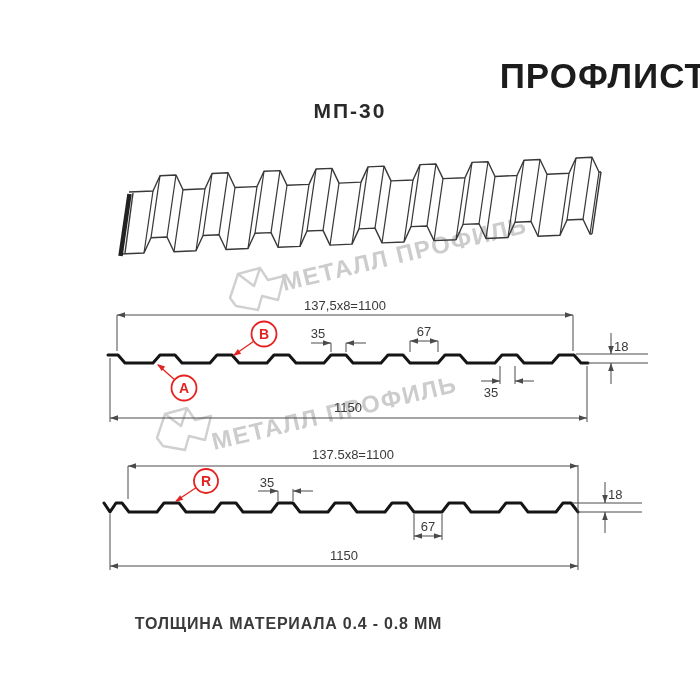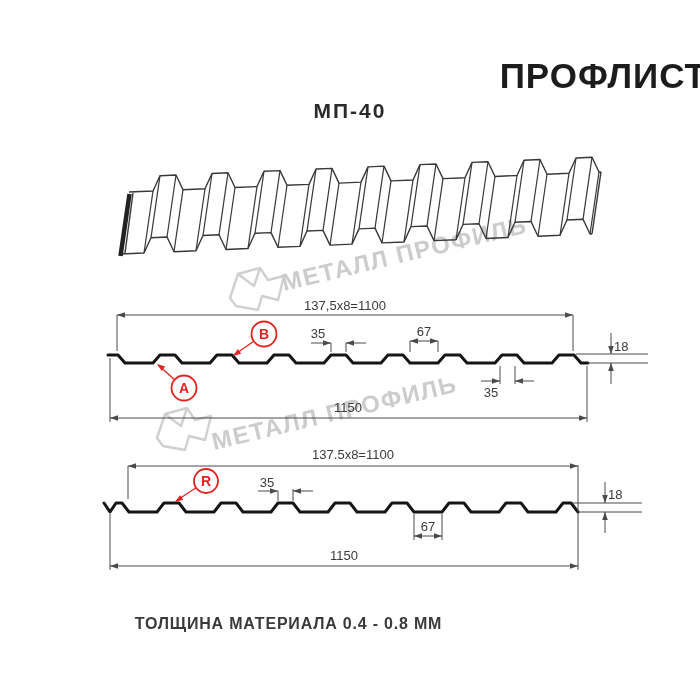--- a/index.html
+++ b/index.html
@@ -16,21 +16,21 @@
        letter-spacing:1.5px;fill:#cccccc;}
   .wm-logo{fill:none;stroke:#d0d0d0;stroke-width:2.4;stroke-linejoin:round;}
   .dim-t{font-family:"Liberation Sans",sans-serif;font-size:13px;fill:#3a3a3a;}
   .lbl-t{font-family:"Liberation Sans",sans-serif;font-size:14px;font-weight:700;fill:#e42320;}
   .lbl-c{fill:none;stroke:#e42320;stroke-width:1.8;}
 </style>
 </head>
 <body>
 
 <div class="page-title">ПРОФЛИСТ</div>
-<div class="model-subtitle">МП-40</div>
+<div class="model-subtitle">МП-30</div>
 
 <svg width="700" height="700" viewBox="0 0 700 700">
 
   <g>
     <path class="wm-logo" transform="translate(224,266)" d="M6 32 L14 8 L36 2 L44 14 L60 10 L54 34 L38 30 L34 44 L12 40 Z M14 8 L30 20 L36 2"></path>
     <g transform="translate(284,291) rotate(-13.5)">
       <text class="wm-text" x="0" y="0">МЕТАЛЛ ПРОФИЛЬ</text>
     </g>
   </g>
   <g>

